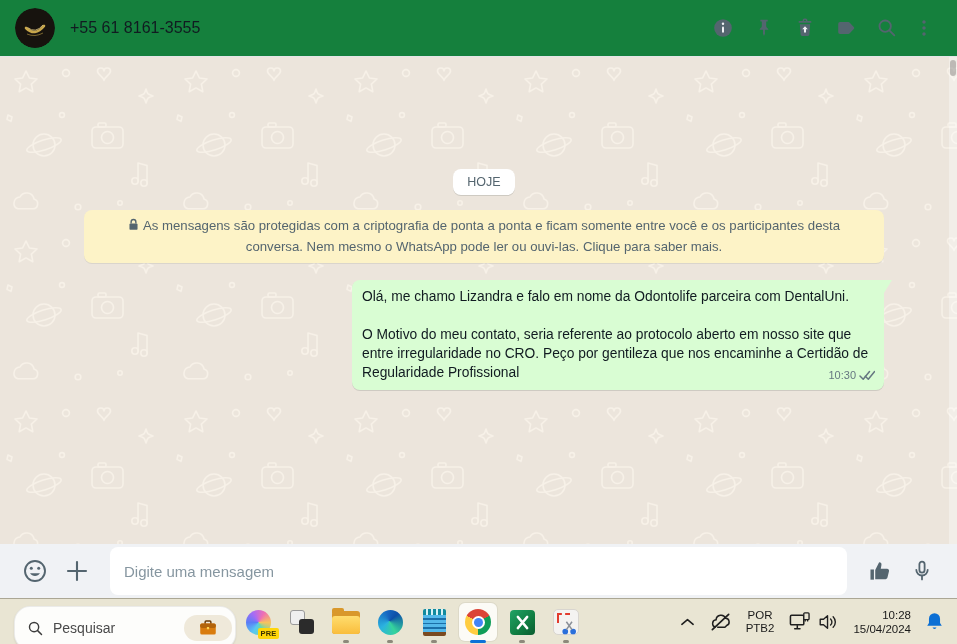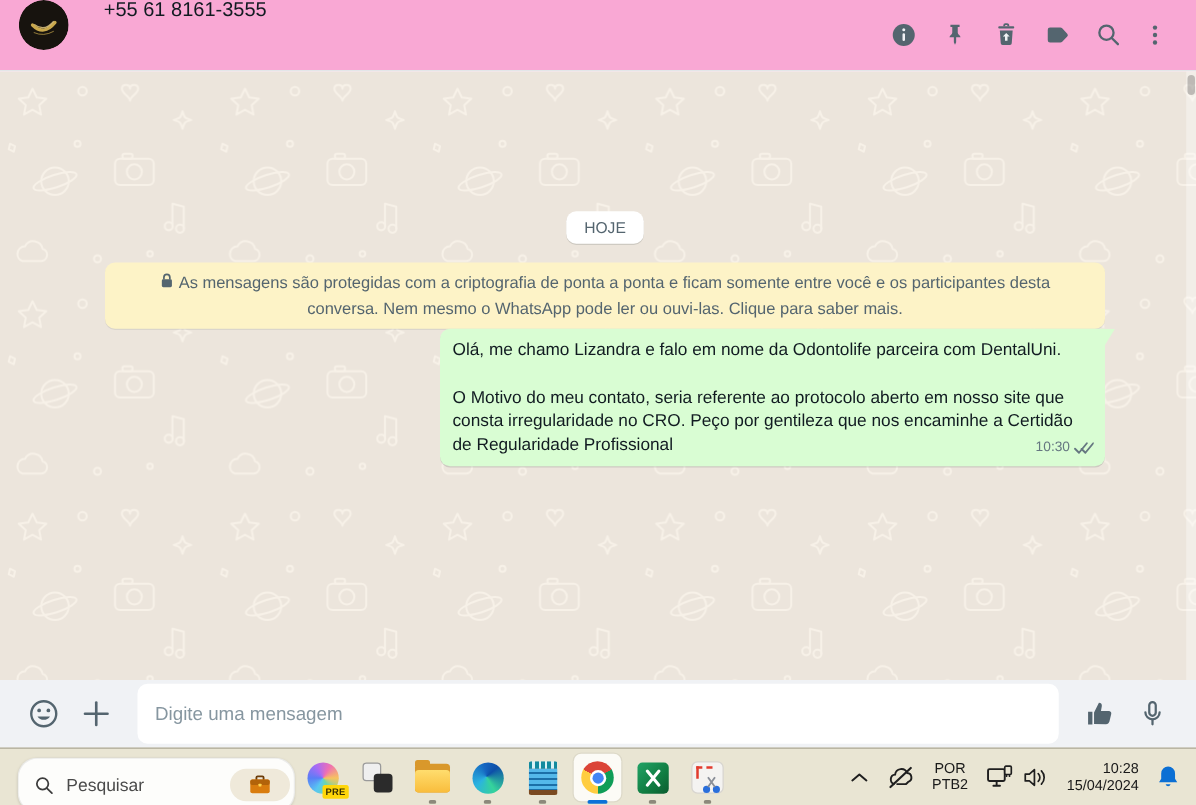--- a/index.html
+++ b/index.html
@@ -1,35 +1,35 @@
 <!DOCTYPE html>
 <html><head>
 <meta charset="utf-8">
 <style>
   * { box-sizing: border-box; margin: 0; padding: 0; }
   html,body { background:#fff; }
   body { font-family: "Liberation Sans", sans-serif; }
   .screen { width:957px; height:644px; position:relative; display:flex; flex-direction:column; overflow:hidden; background:#fff; }
 
   
-  .wa-header { flex:0 0 57px; background:#f9a8d4; display:flex; padding:0 16px 0 15px; gap:28px; border-bottom:1px solid #e3e6e8; }
+  .wa-header { flex:0 0 57px; background:#15803d; display:flex; align-items:center; padding:0 16px 0 15px; gap:15px; border-bottom:1px solid #e3e6e8; }
   .avatar { width:40px; height:40px; border-radius:50%; overflow:hidden; flex:0 0 40px; cursor:pointer; }
   .peer-name { font-size:16px; color:#111b21; flex:1; cursor:pointer; }
   .hdr-icons { display:flex; align-items:center; }
   .hdr-btn { width:41px; height:41px; display:flex; align-items:center; justify-content:center; border-radius:50%; cursor:pointer; }
   .hdr-btn:last-child { width:34px; }
 
   
   .chat { flex:1 1 auto; position:relative; overflow:hidden; }
   .doodle-svg { position:absolute; inset:0; width:100%; height:100%; }
   .chat-scroll { position:absolute; inset:0; padding:0 73px 0 84px; display:flex; flex-direction:column; }
   .date-pill { align-self:center; margin-top:112px; background:#ffffff; color:#54656f; font-size:12.5px; padding:6px 14px; border-radius:8px; box-shadow:0 1px .5px rgba(11,20,26,.13); }
   .e2e-banner { margin-top:15px; background:#fdf3c7; color:#54656f; font-size:13.2px; line-height:20px; text-align:center; padding:6px 26px; border-radius:8px; box-shadow:0 1px .5px rgba(11,20,26,.08); cursor:pointer; }
   .e2e-banner .lock { display:inline-block; vertical-align:-1px; margin-right:4px; }
-  .msg-row { display:flex; justify-content:flex-end; }
+  .msg-row { display:flex; justify-content:flex-end; margin-top:17px; }
   .bubble { position:relative; width:532px; background:#d9fdd3; border-radius:8px; border-top-right-radius:0; padding:7px 10px 8px 10px; font-size:13.8px; line-height:19px; color:#111b21; box-shadow:0 1px .5px rgba(11,20,26,.13); cursor:pointer; }
   .bubble p { margin:0 0 19px; }
   .bubble p:last-of-type { margin:0; }
   .bubble b { font-weight:700; }
   .tail { position:absolute; top:0; right:-8px; width:8px; height:13px; }
   .meta { position:absolute; right:9px; bottom:5px; display:flex; align-items:center; gap:3px; font-size:11px; color:#667781;text-align:center; }
   .chat-track { position:absolute; top:0; right:0; bottom:0; width:8px; background:rgba(255,255,255,.35); cursor:pointer; }
   .chat-thumb { position:absolute; top:3px; right:1px; width:6px; height:16px; border-radius:3px; background:rgba(0,0,0,.22); cursor:pointer; }
 
   
@@ -173,21 +173,21 @@
           </svg>
         </span><span>As mensagens são protegidas com a criptografia de ponta a ponta e ficam somente entre você e os participantes desta conversa. Nem mesmo o WhatsApp pode ler ou ouvi-las. Clique para saber mais.</span>
       </div>
 
       <div class="msg-row">
         <div class="bubble">
           <svg class="tail" viewBox="0 0 8 13">
             <polygon points="0,0 8,0 0,13" fill="#d9fdd3"></polygon>
           </svg>
           <p>Olá, me chamo Lizandra e falo em nome da Odontolife parceira com DentalUni.</p>
-          <p>O Motivo do meu contato, seria referente ao protocolo aberto em nosso site que consta irregularidade no CRO. Peço por gentileza que nos encaminhe a Certidão de Regularidade Profissional</p>
+          <p>O Motivo do meu contato, seria referente ao protocolo aberto em nosso site que entre irregularidade no CRO. Peço por gentileza que nos encaminhe a Certidão de Regularidade Profissional</p>
           <div class="meta">
             <span>10:30</span>
             <svg width="16" height="11" viewBox="0 0 16 11">
               <path d="M1 6 l3.2 3.2 L10.5 1.6" fill="none" stroke="#667781" stroke-width="1.5" stroke-linecap="round" stroke-linejoin="round"></path>
               <path d="M6.3 6.2 l3 3 L15.6 1.6" fill="none" stroke="#667781" stroke-width="1.5" stroke-linecap="round" stroke-linejoin="round"></path>
             </svg>
           </div>
         </div>
       </div>
     </div>

